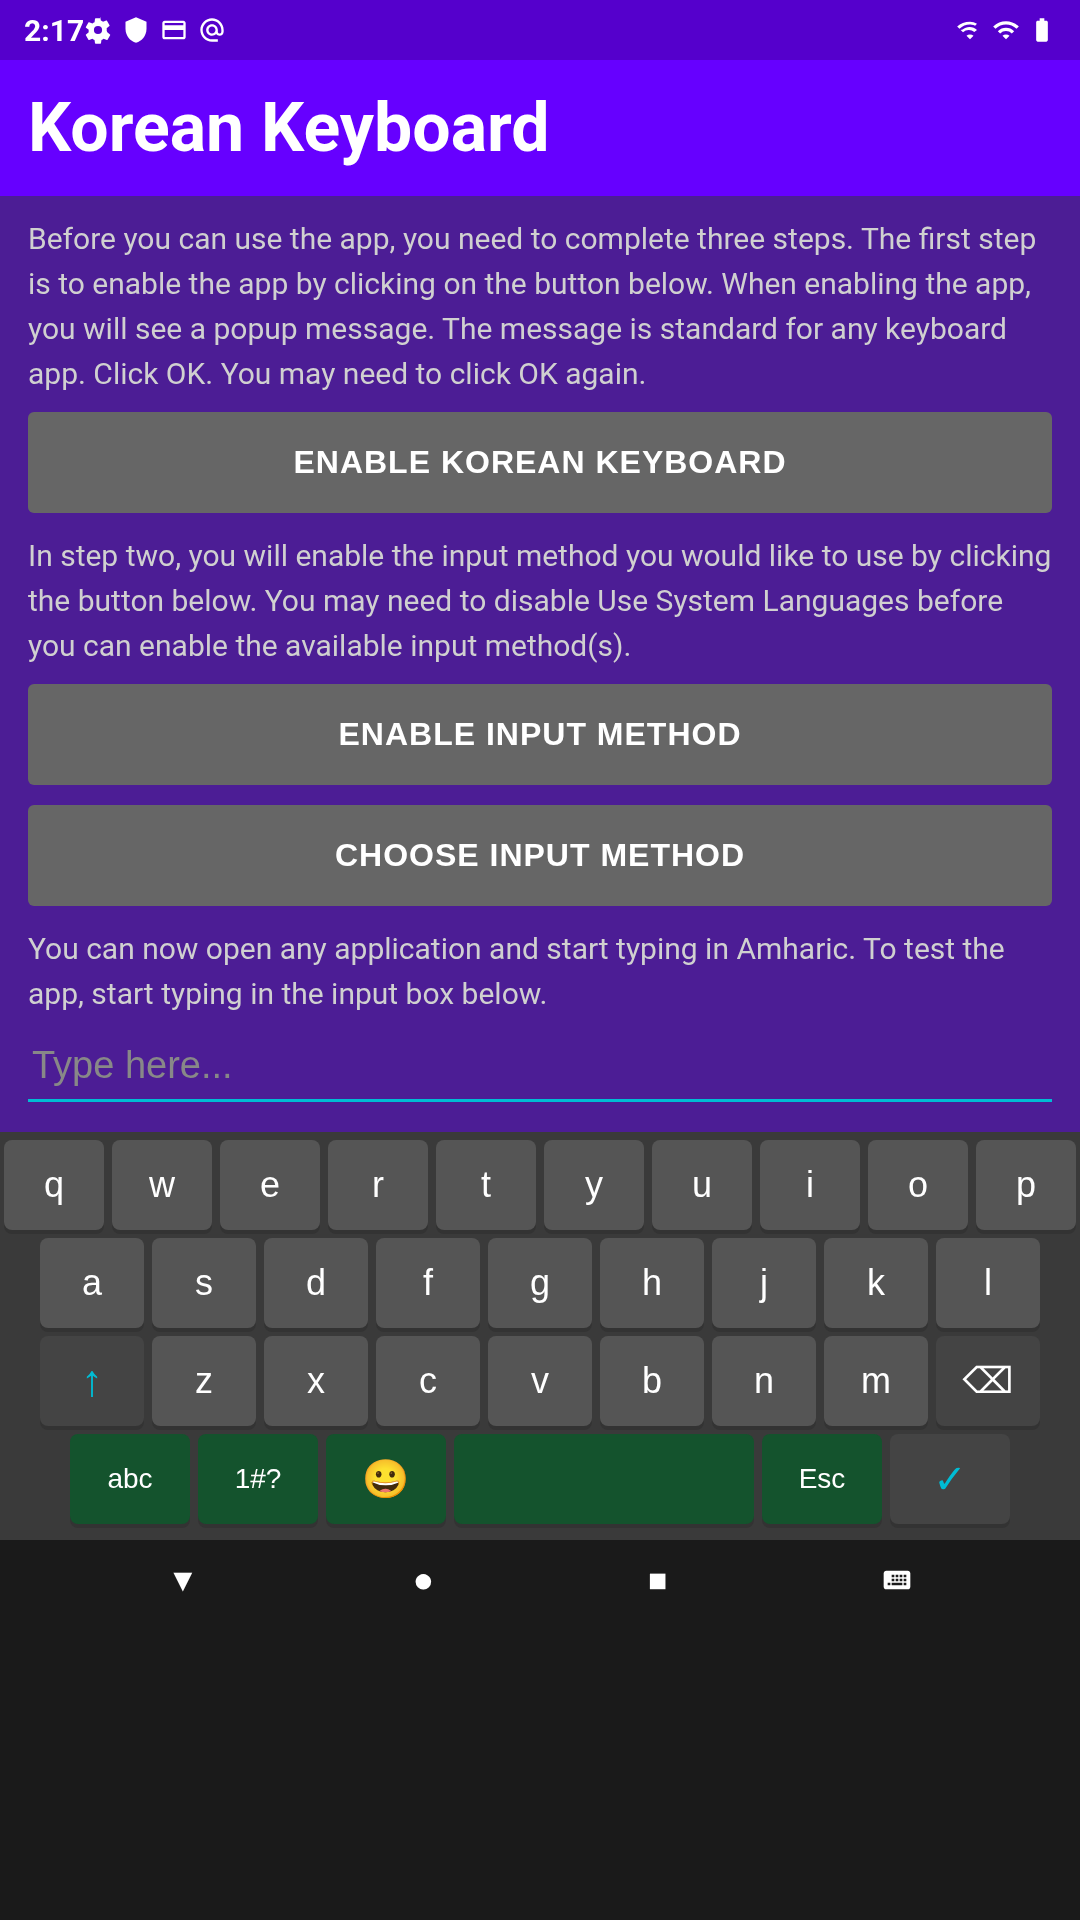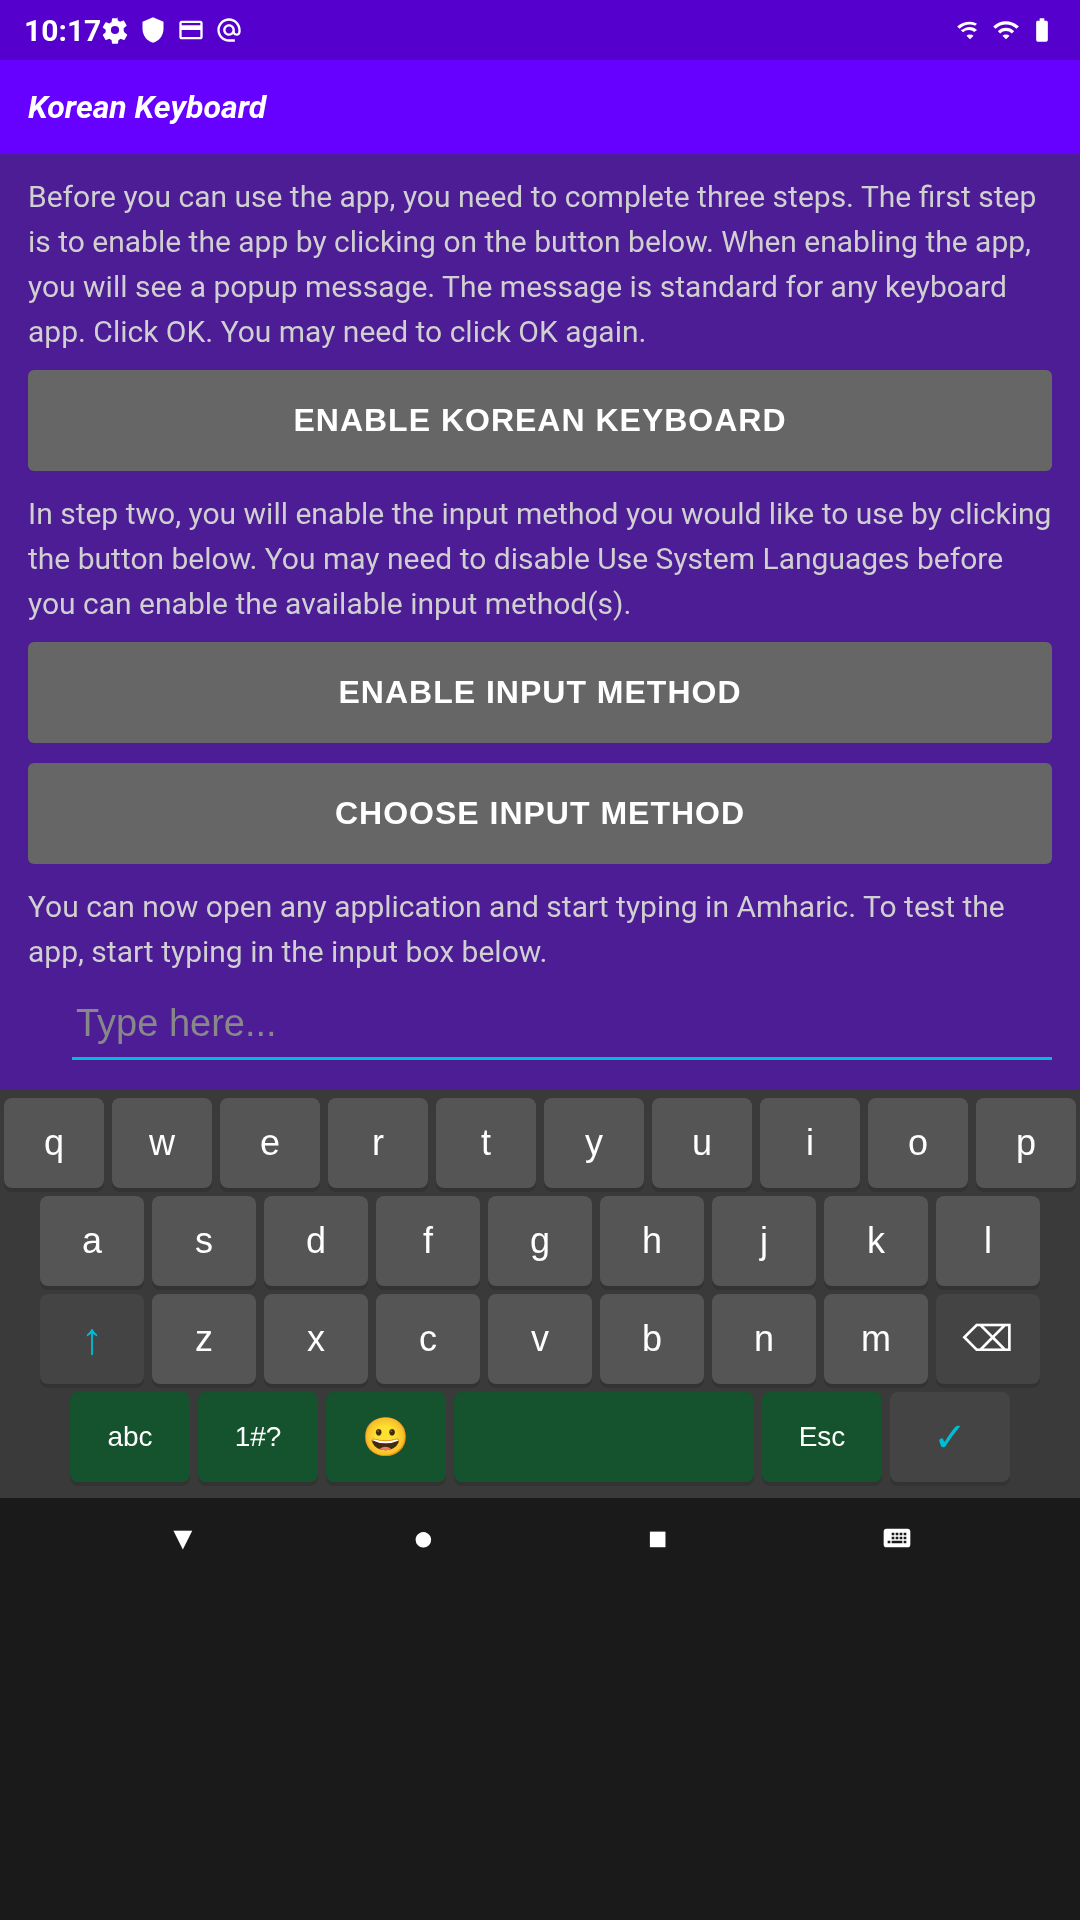--- a/index.html
+++ b/index.html
@@ -37,23 +37,22 @@
       gap: 10px;
     }
 
     
     .app-header {
       background: #6600ff;
       padding: 28px 28px 28px 28px;
     }
     .app-title {
       color: white;
-      font-size: 32px;
+      font-size: 68px;
       font-weight: bold;
-      font-style: italic;
     }
 
     
     .main-content {
       background: #4c1d95;
       padding: 20px 28px;
       color: #e0e0e0;
     }
 
     .description-text {
@@ -74,21 +73,20 @@
       padding: 32px 20px;
       text-align: center;
       border-radius: 6px;
       margin-bottom: 20px;
       cursor: pointer;
       letter-spacing: 1px;
     }
 
     .type-input-container {
       margin-bottom: 10px;
-      margin-left: 44px;
     }
     .type-input {
       width: 100%;
       background: transparent;
       border: none;
       border-bottom: 3px solid #00bcd4;
       color: #888;
       font-size: 38px;
       padding: 12px 4px;
       outline: none;
@@ -191,21 +189,21 @@
       width: 28px;
       height: 28px;
       fill: white;
     }
   </style>
 </head>
 <body>
 
 <div class="status-bar">
   <div class="status-left">
-    <span>10:17</span>
+    <span>2:17</span>
   </div>
   <div class="status-left-icons">
 
     <svg class="icon-svg" viewBox="0 0 24 24">
         <path d="M12 15.5A3.5 3.5 0 018.5 12 3.5 3.5 0 0112 8.5a3.5 3.5 0 013.5 3.5 3.5 3.5 0 01-3.5 3.5m7.43-2.92c.04-.36.07-.73.07-1.08s-.03-.71-.07-1.08l2.32-1.82c.21-.16.27-.45.13-.68l-2.2-3.81c-.13-.23-.42-.31-.65-.23l-2.74 1.1c-.57-.44-1.18-.8-1.85-1.07l-.42-2.91A.562.562 0 0014 2h-4c-.27 0-.5.19-.55.44l-.41 2.91c-.67.27-1.29.63-1.85 1.07L4.45 5.33c-.23-.08-.52 0-.65.23L1.6 9.37c-.14.23-.08.52.13.68l2.32 1.82c-.04.36-.07.72-.07 1.08s.03.71.07 1.08L1.73 15.85c-.21.16-.27.45-.13.68l2.2 3.81c.13.23.42.31.65.23l2.74-1.1c.57.44 1.18.8 1.85 1.07l.41 2.91c.05.25.28.44.55.44h4c.27 0 .5-.19.55-.44l.41-2.91c.67-.27 1.28-.63 1.85-1.07l2.74 1.1c.23.08.52 0 .65-.23l2.2-3.81c.14-.23.08-.52-.13-.68l-2.32-1.82z"></path>
       </svg>
 
     <svg class="icon-svg" viewBox="0 0 24 24">
         <path d="M12 1L3 5v6c0 5.55 3.84 10.74 9 12 5.16-1.26 9-6.45 9-12V5l-9-4z"></path>
       </svg>

